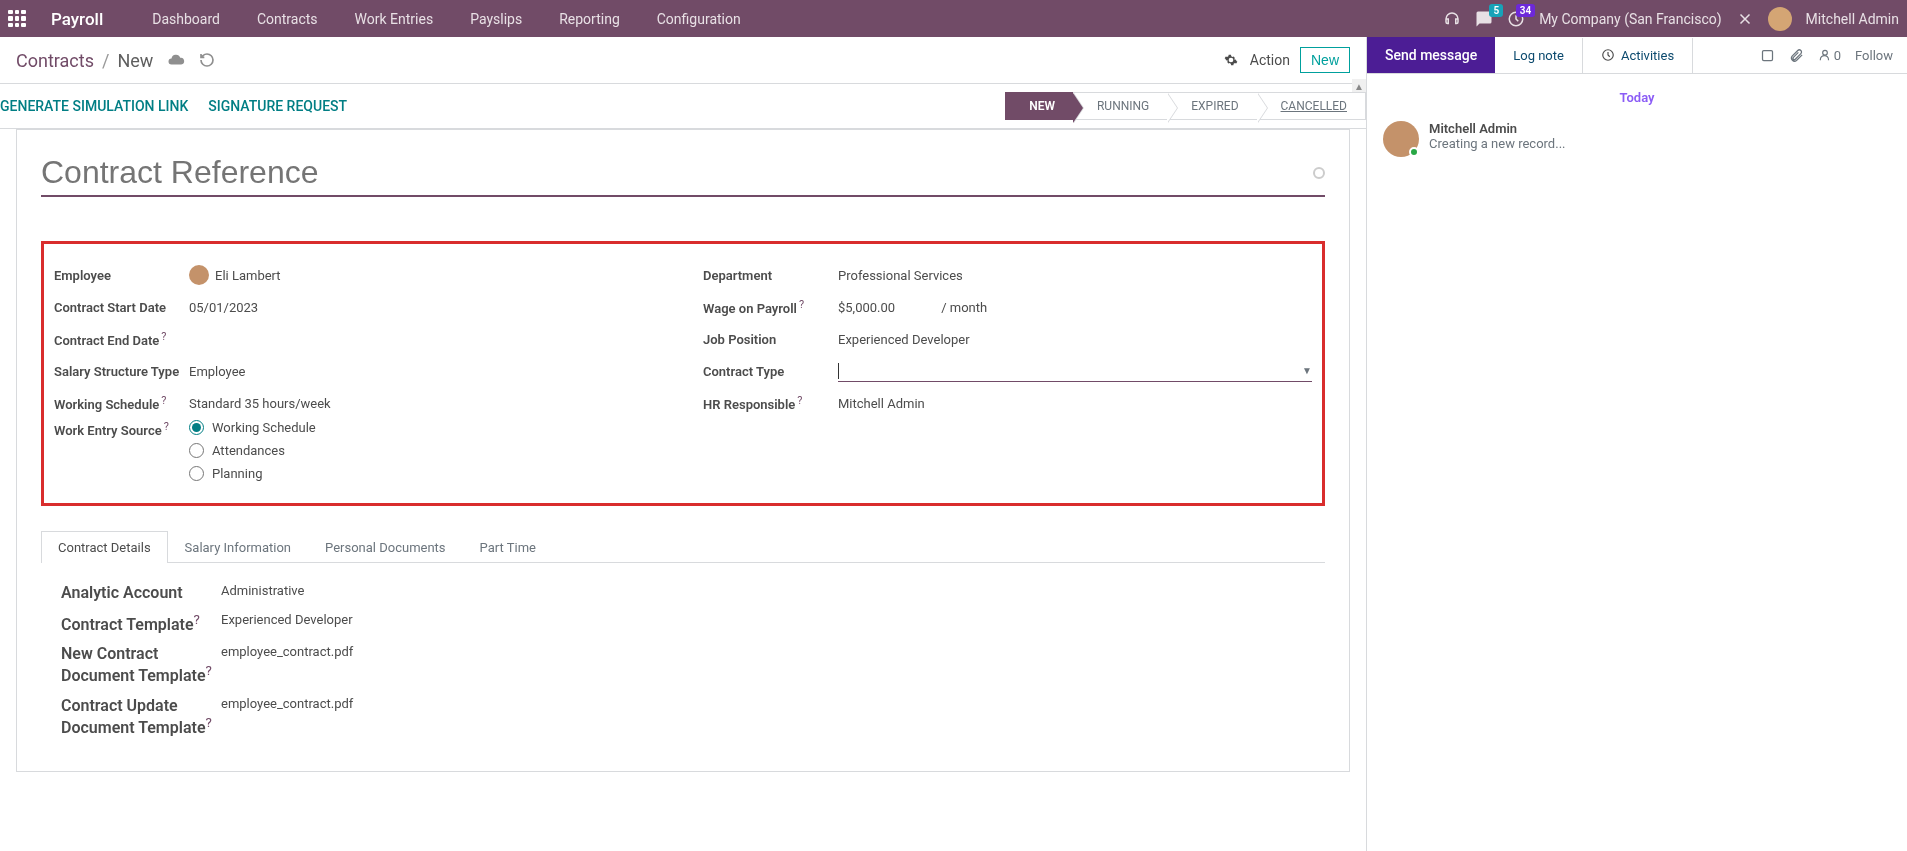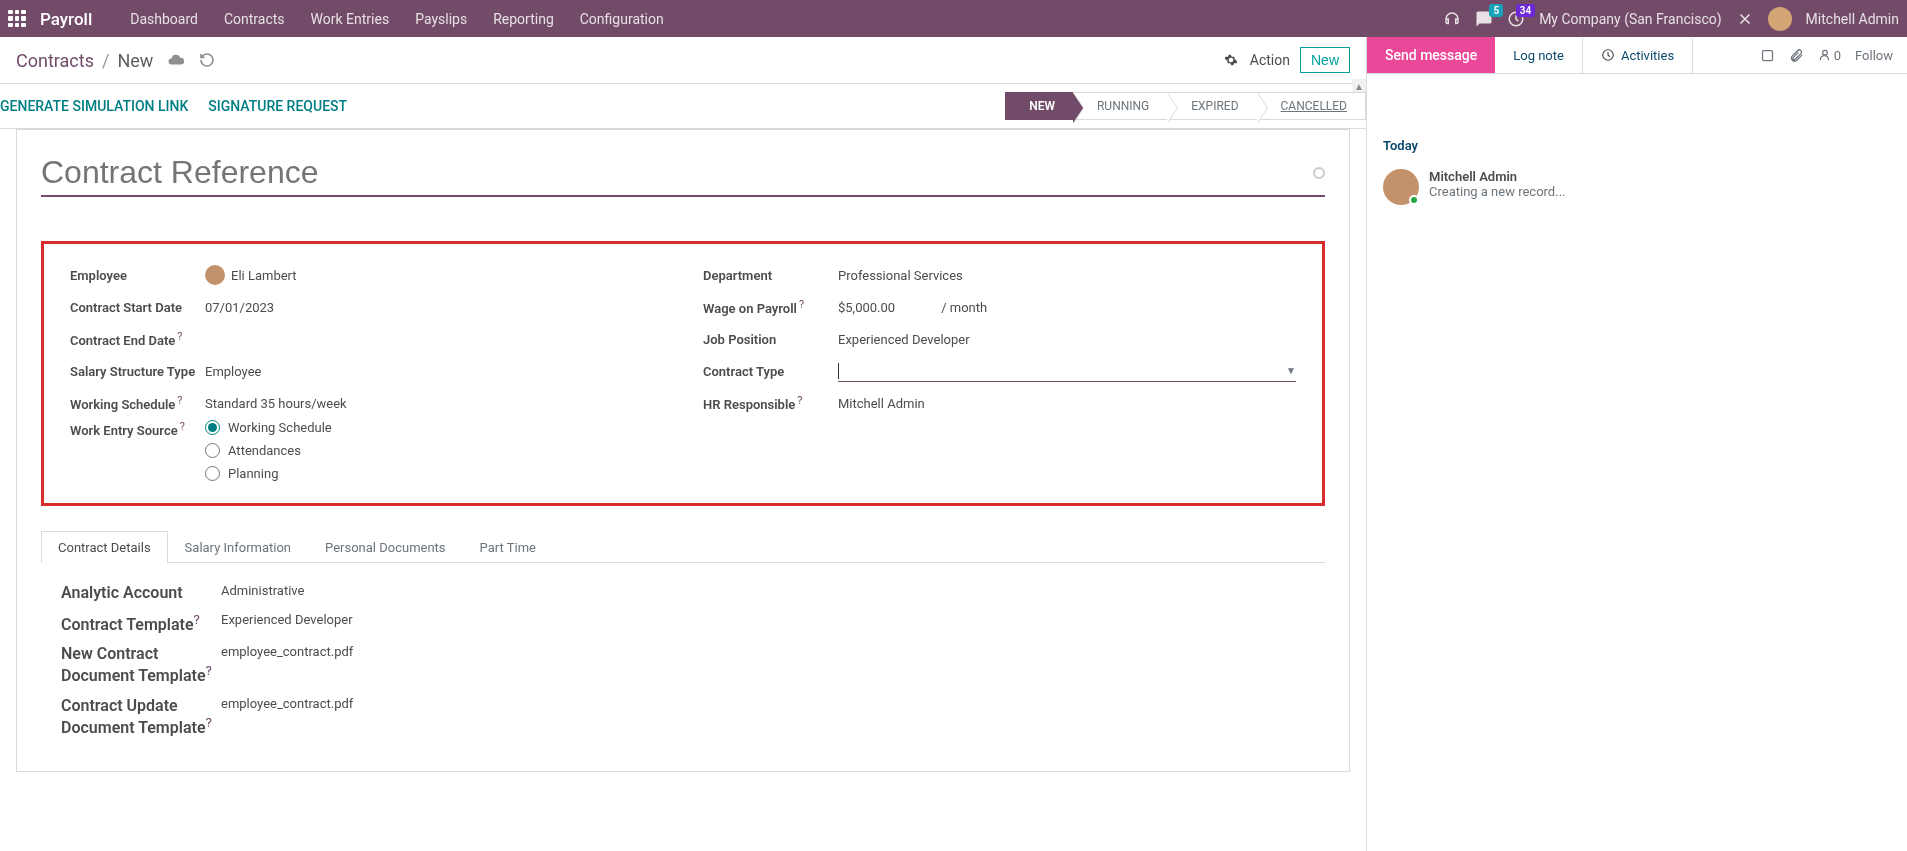--- a/index.html
+++ b/index.html
@@ -1,20 +1,20 @@
 <!DOCTYPE html>
 <html><head>
 <meta charset="utf-8">
 <style>
 * { box-sizing: border-box; margin: 0; padding: 0; }
 body { font-family: -apple-system, BlinkMacSystemFont, "Segoe UI", Roboto, sans-serif; font-size: 13px; color: #4c4c4c; background: #fff; }
 
 
 .navbar { background: #714b67; color: #fff; height: 37px; display: flex; align-items: center; padding: 0 8px; }
-.navbar-left { display: flex; align-items: center; gap: 2px; }
+.navbar-left { display: flex; align-items: center; gap: 13px; }
 .apps-icon { width: 18px; height: 18px; display: grid; grid-template-columns: repeat(3,1fr); grid-template-rows: repeat(3,1fr); gap: 2px; margin-right: 12px; cursor: pointer; }
 .apps-icon span { background: #fff; border-radius: 1px; }
 .app-title { font-size: 17px; font-weight: 500; margin-right: 24px; }
 .nav-item { padding: 0 12px; font-size: 14px; cursor: pointer; color: #e8e0e5; }
 .navbar-right { margin-left: auto; display: flex; align-items: center; gap: 14px; }
 .nav-icon-wrap { position: relative; cursor: pointer; }
 .badge { position: absolute; top: -6px; right: -10px; background: #6d28d9; color: #fff; font-size: 10px; padding: 1px 4px; border-radius: 3px; font-weight: 600; }
 .badge.blue { background: #17a2b8; }
 .company-name { font-size: 14px; color: #e8e0e5; }
 .avatar-sm { width: 24px; height: 24px; border-radius: 50%; background: #d4a574; }
@@ -47,21 +47,21 @@
 .status-arrow.active { background: #714b67; color: #fff; font-weight: 600; border-color: #714b67; }
 .status-arrow.active::after { border-left-color: #714b67; }
 .status-arrow:last-child { border-right: 1px solid #d8dadd; text-decoration: underline; }
 .status-arrow:last-child::after, .status-arrow:last-child::before { display: none; }
 
 
 .form-sheet { margin: 0 16px 16px; border: 1px solid #d8dadd; background: #fff; padding: 24px; }
 .title-row { display: flex; align-items: center; border-bottom: 2px solid #714b67; padding-bottom: 4px; margin-bottom: 30px; }
 .title-input { flex: 1; font-size: 32px; color: #6c757d; border: none; outline: none; }
 .kanban-dot { width: 12px; height: 12px; border: 2px solid #ccc; border-radius: 50%; background: #fff; cursor: pointer; }
-.highlight-box { border: 3px solid #d92d2d; padding: 16px 26px 20px; margin-bottom: 24px; margin-top: 44px; }
+.highlight-box { border: 3px solid #d92d2d; padding: 16px 10px 20px; margin-bottom: 24px; margin-top: 44px; }
 .form-cols { display: flex; gap: 40px; }
 .form-col { flex: 1; }
 .form-row { display: flex; align-items: center; min-height: 30px; margin-bottom: 2px; }
 .form-label { width: 135px; font-weight: 600; font-size: 13px; color: #4c4c4c; flex-shrink: 0; }
 .form-label sup { color: #714b67; font-weight: normal; margin-left: 2px; }
 .form-value { flex: 1; font-size: 13px; color: #4c4c4c; display: flex; align-items: center; gap: 6px; }
 .emp-avatar { width: 20px; height: 20px; border-radius: 50%; background: #c4926a; }
 .radio-group { display: flex; flex-direction: column; gap: 8px; }
 .radio-item { display: flex; align-items: center; gap: 8px; cursor: pointer; }
 .radio-item input { accent-color: #017e84; width: 15px; height: 15px; }
@@ -75,25 +75,25 @@
 .tab { padding: 8px 16px; cursor: pointer; color: #6c757d; border: 1px solid transparent; border-bottom: none; position: relative; top: 1px; }
 .tab.active { border-color: #d8dadd; background: #fff; color: #4c4c4c; }
 .tab-content { padding: 20px 0 0; }
 .detail-row { display: flex; margin-bottom: 10px; }
 .detail-label { width: 160px; font-weight: 600; font-size: 16px; margin-left: 20px; }
 .detail-label sup { color: #714b67; font-weight: normal; }
 .detail-value { font-size: 13px; }
 
 
 .chatter-top { display: flex; border-bottom: 1px solid #d8dadd; align-items: center; }
-.btn-send { background: #ec4899; color: #fff; padding: 10px 18px; font-size: 14px; cursor: pointer; font-weight: 500; }
+.btn-send { background: #4c1d95; color: #fff; padding: 10px 18px; font-size: 14px; cursor: pointer; font-weight: 500; }
 .chatter-btn { padding: 10px 18px; cursor: pointer; color: #0c4a6e; border-right: 1px solid #d8dadd; display: flex; align-items: center; gap: 6px; }
 .chatter-right { margin-left: auto; display: flex; align-items: center; gap: 14px; padding-right: 14px; color: #6c757d; }
 .chatter-body { padding: 16px; }
-.chatter-date { text-align: left; font-weight: 600; color: #0c4a6e; margin-bottom: 16px; margin-top: 48px; }
+.chatter-date { text-align: center; font-weight: 600; color: #8b5cf6; margin-bottom: 16px; }
 .msg { display: flex; gap: 10px; }
 .msg-avatar { width: 36px; height: 36px; border-radius: 50%; background: #c4926a; position: relative; }
 .online-dot { position: absolute; bottom: 0; right: 0; width: 10px; height: 10px; background: #28a745; border: 2px solid #fff; border-radius: 50%; }
 .msg-author { font-weight: 600; color: #4c4c4c; }
 .msg-text { color: #6c757d; font-size: 13px; }
 
 .scroll-arrow { position: absolute; right: 0; top: 42px; width: 14px; background: #f0f0f0; color: #888; text-align: center; font-size: 10px; padding: 2px 0; }
 
 svg { display: block; }
 </style>
@@ -206,21 +206,21 @@
           <div class="form-col">
             <div class="form-row">
               <div class="form-label">Employee</div>
               <div class="form-value">
                 <div class="emp-avatar"></div>
                 <span>Eli Lambert</span>
               </div>
             </div>
             <div class="form-row">
               <div class="form-label">Contract Start Date</div>
-              <div class="form-value">07/01/2023</div>
+              <div class="form-value">05/01/2023</div>
             </div>
             <div class="form-row">
               <div class="form-label"><span>Contract End Date</span><sup>?</sup></div>
               <div class="form-value"></div>
             </div>
             <div class="form-row">
               <div class="form-label">Salary Structure Type</div>
               <div class="form-value">Employee</div>
             </div>
             <div class="form-row">

